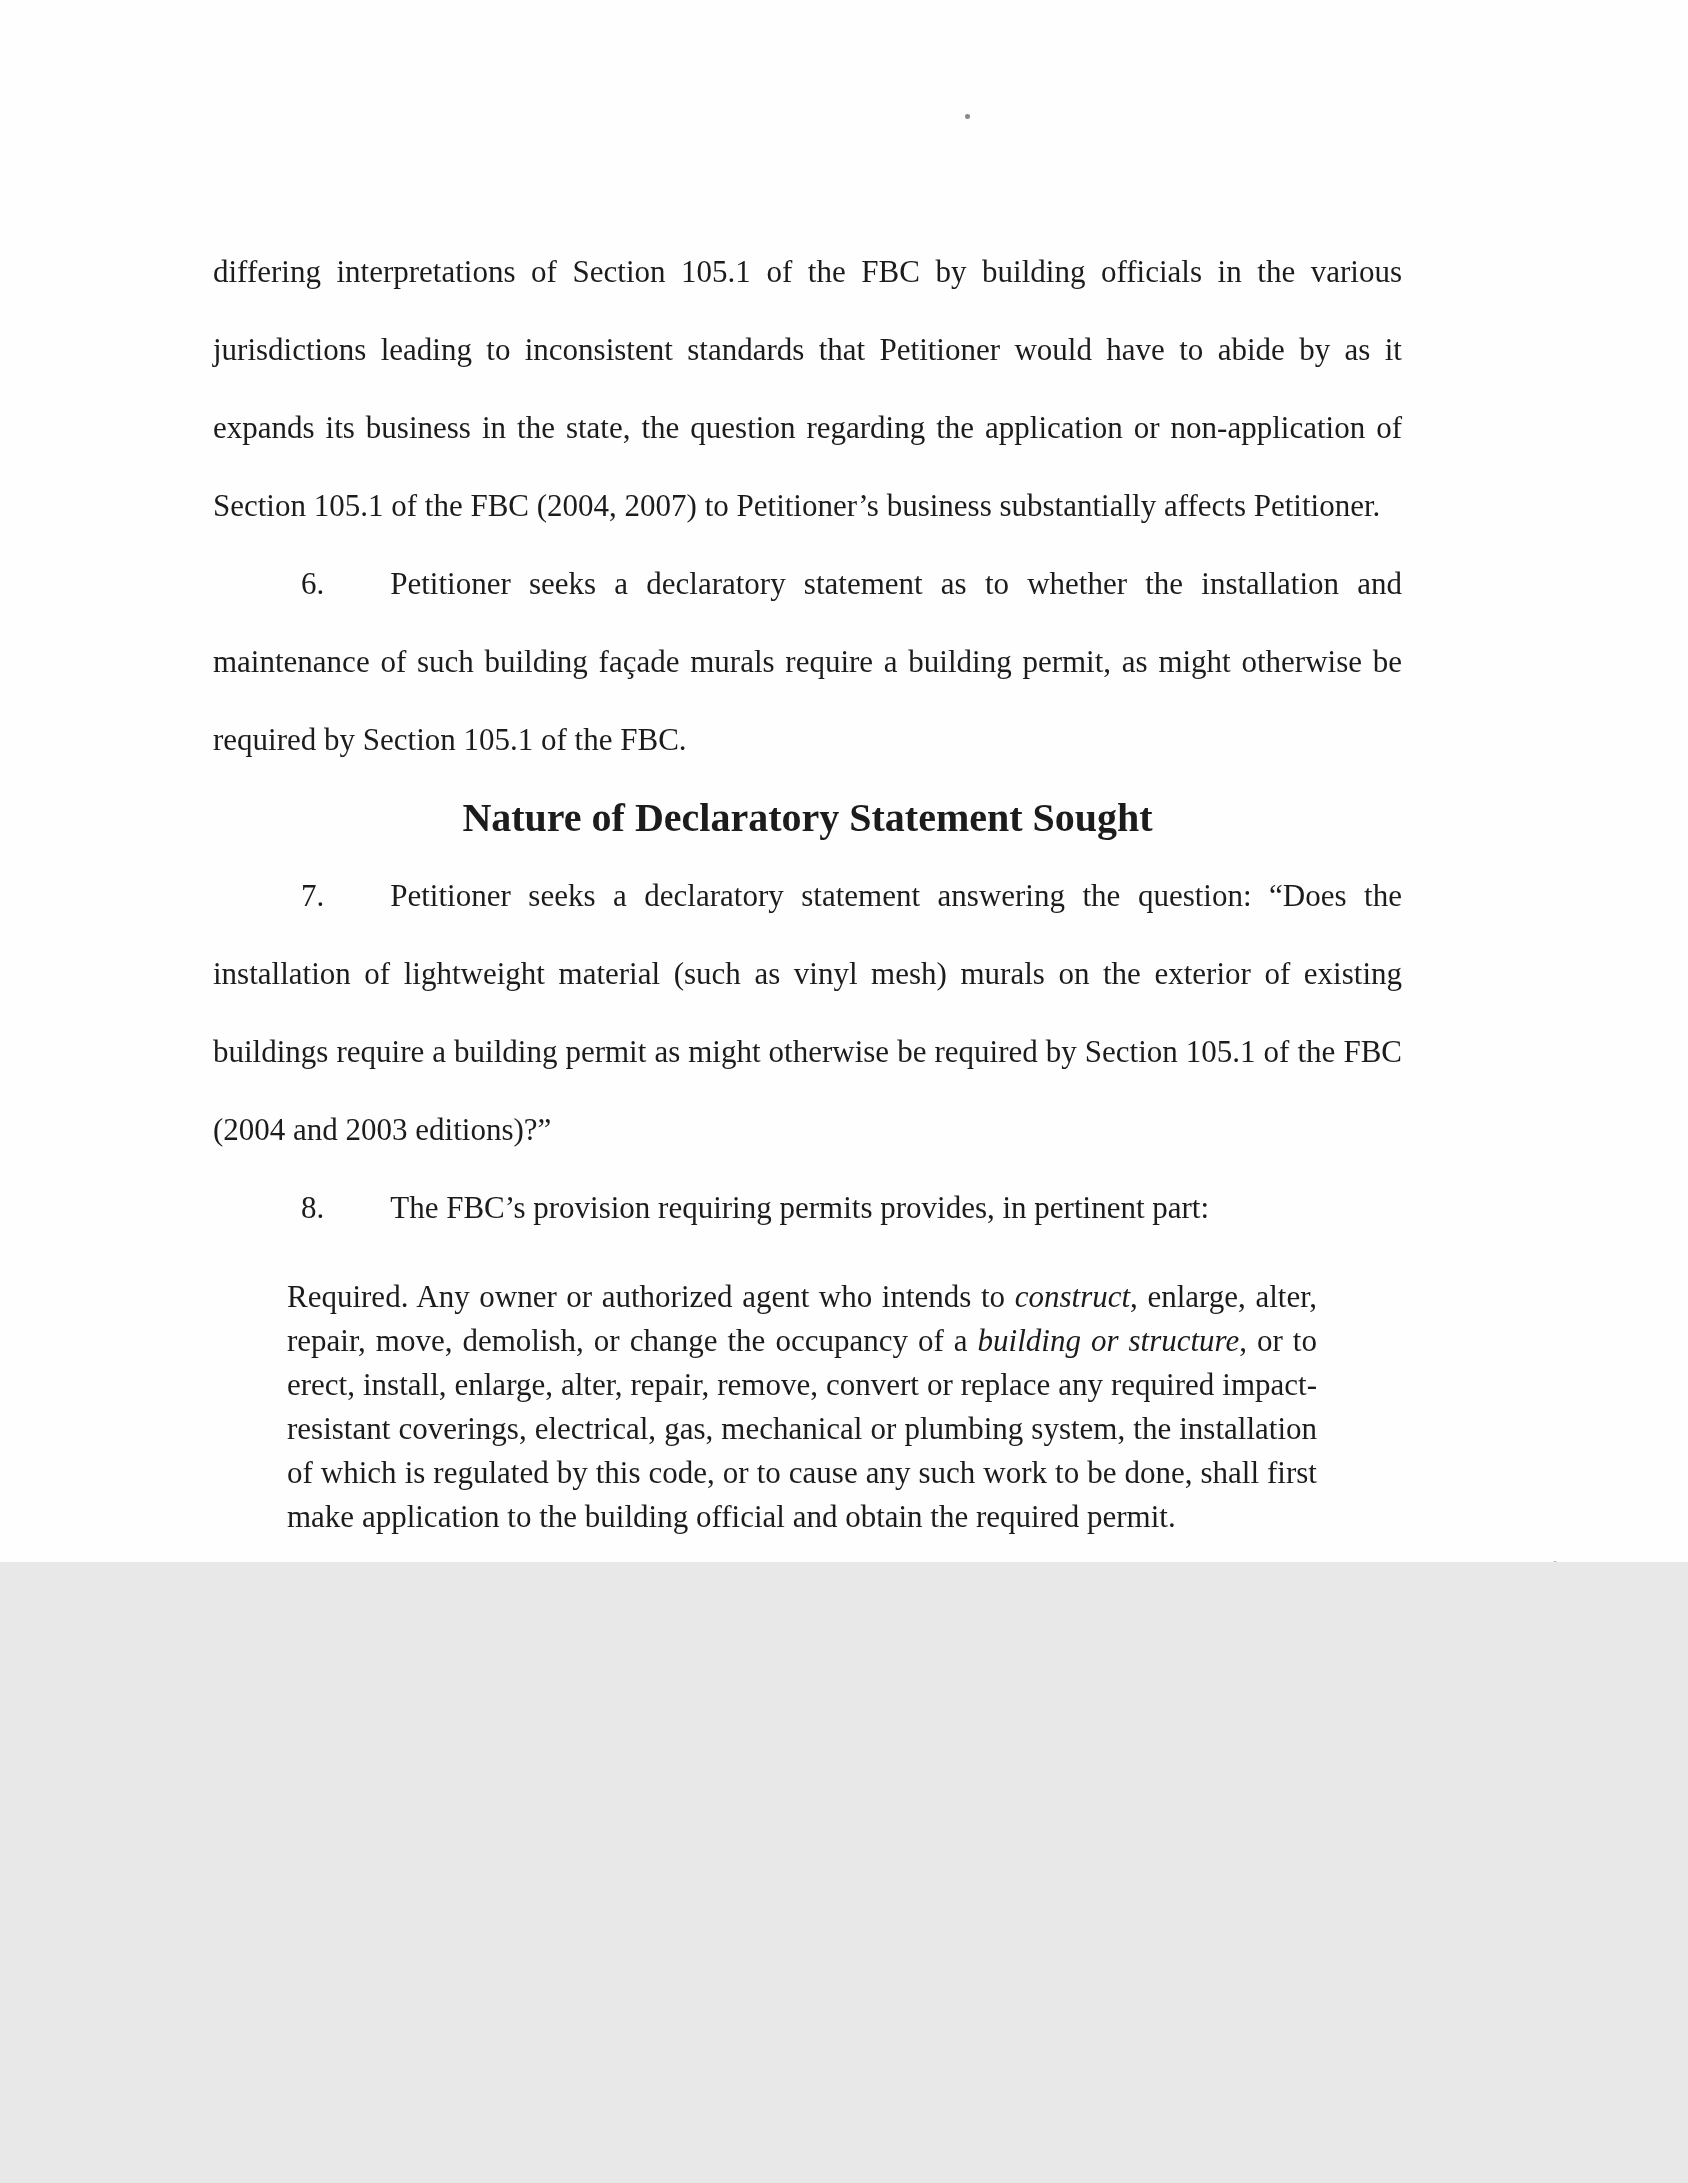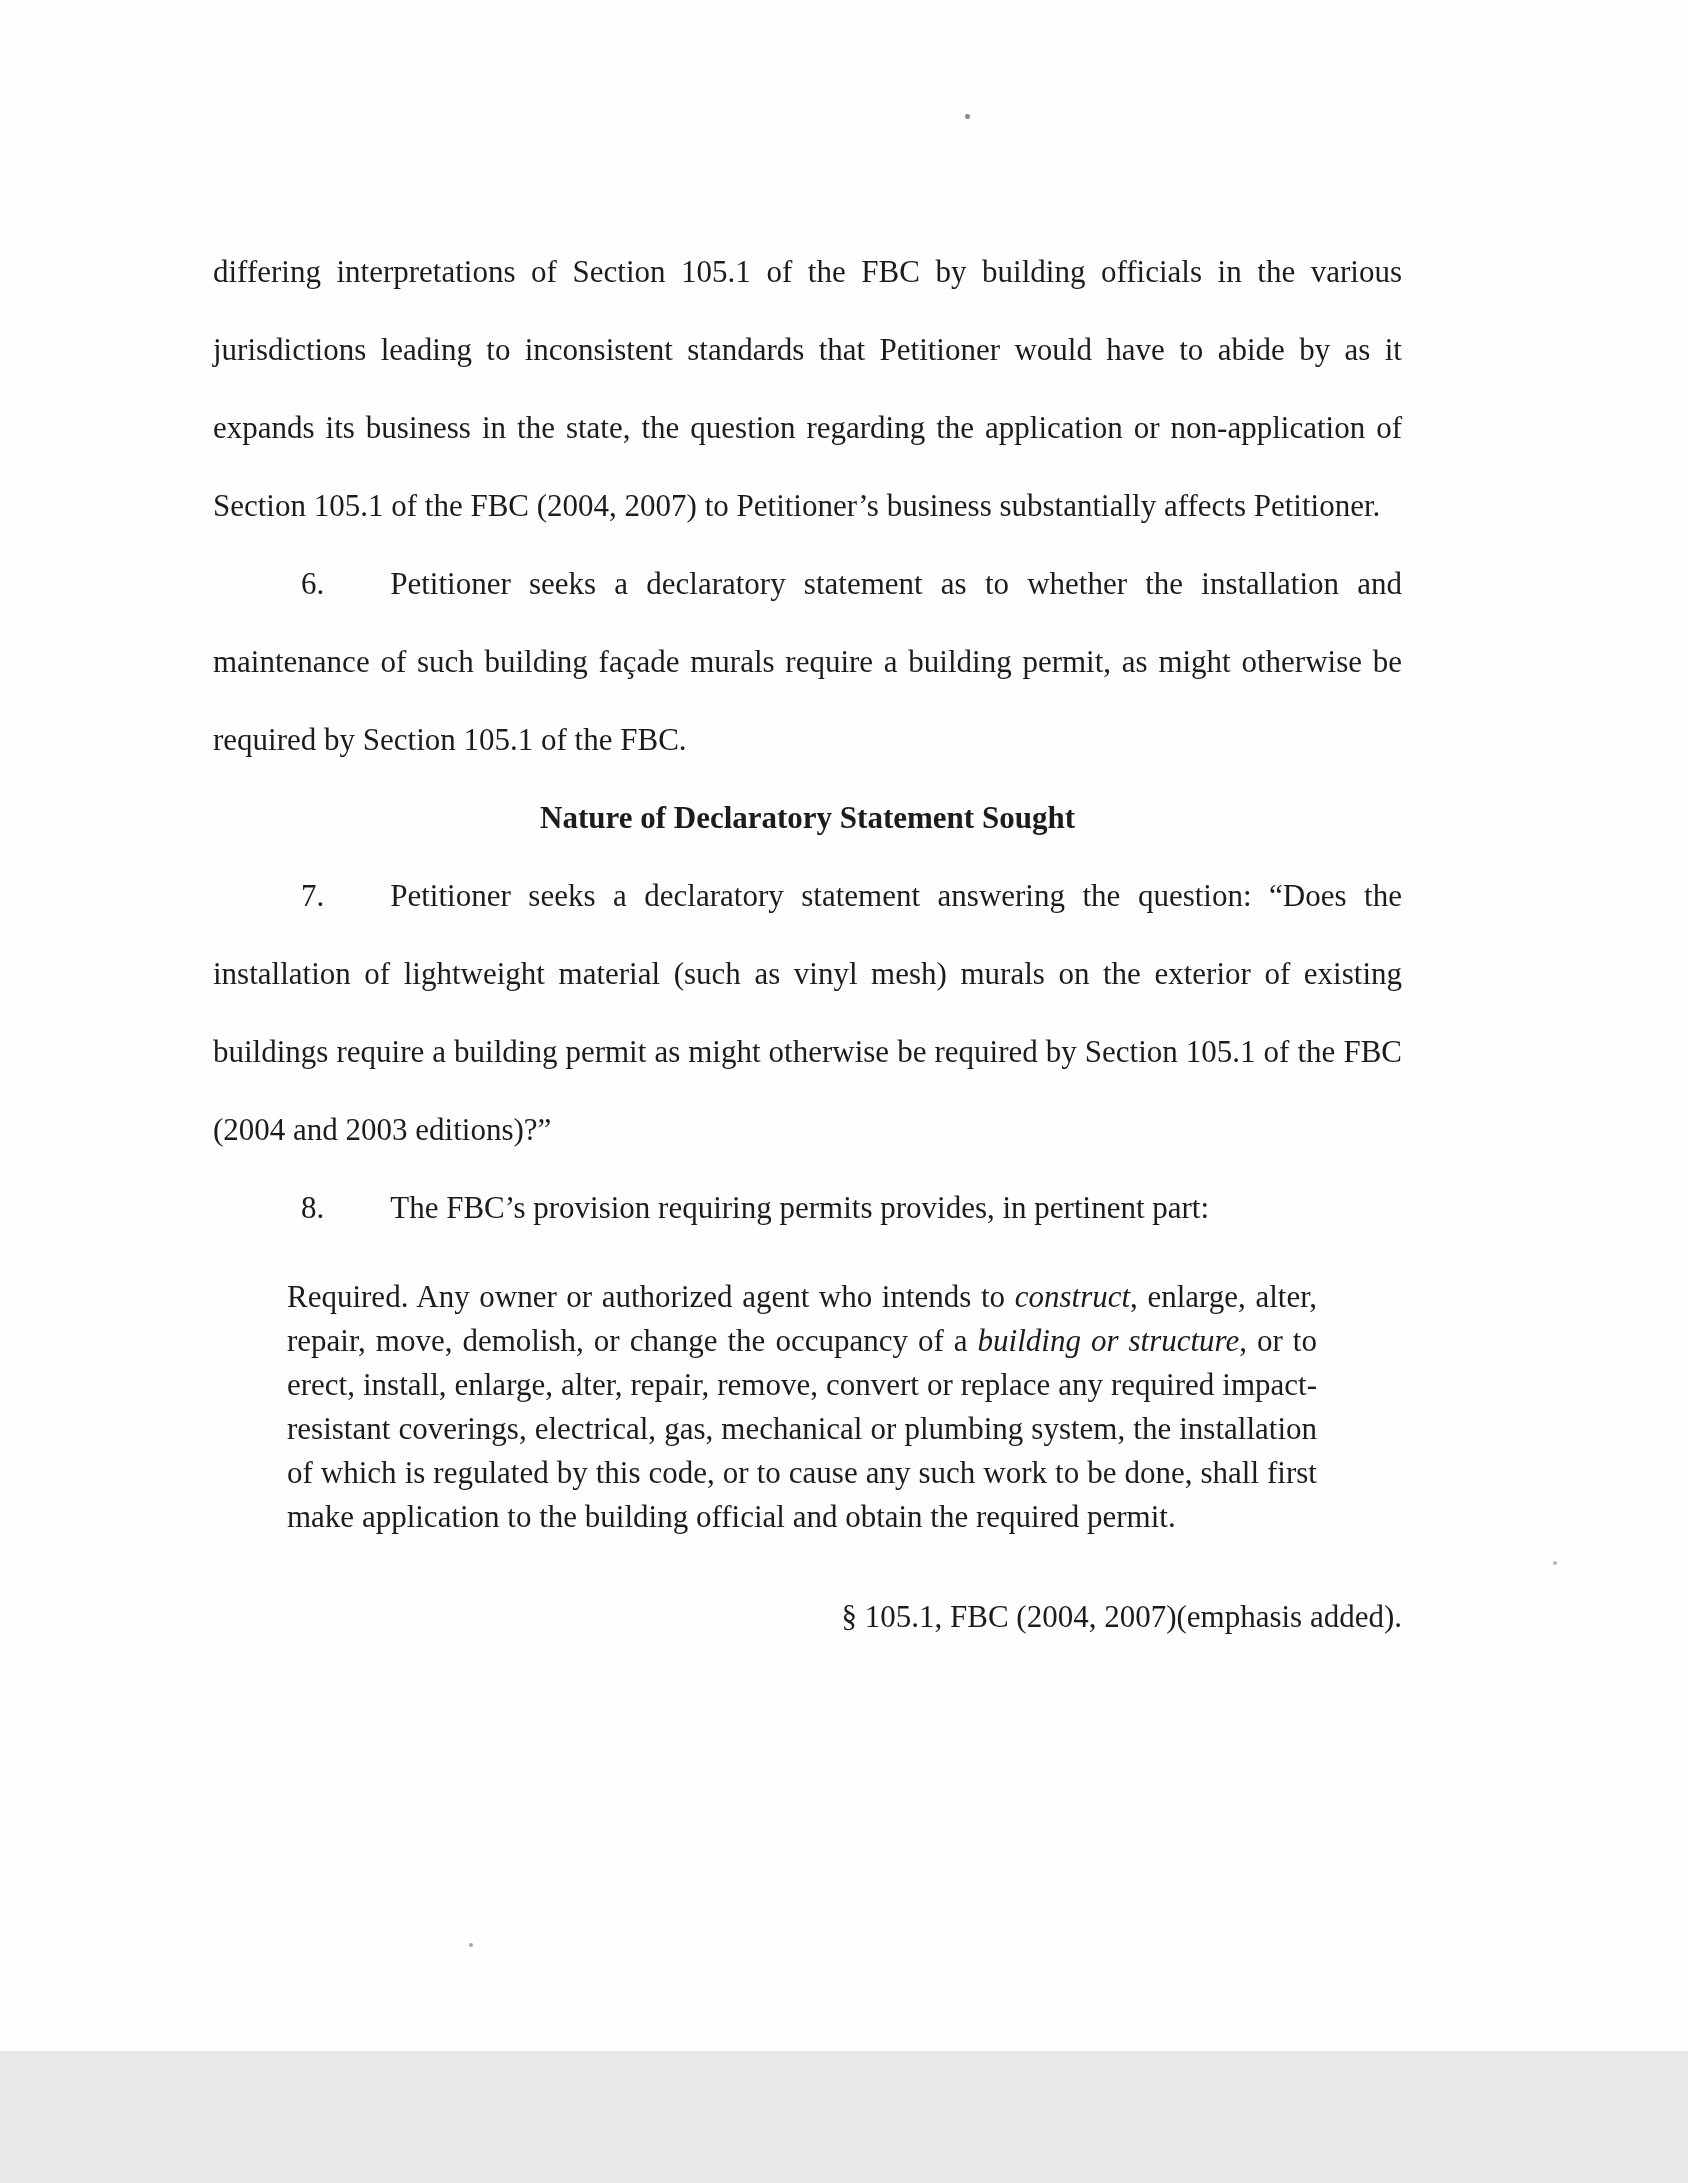--- a/index.html
+++ b/index.html
@@ -3,41 +3,41 @@
 <meta charset="utf-8">
 <style>
   html, body {
     margin: 0;
     padding: 0;
     background: #e8e8e8;
   }
   .sheet {
     position: relative;
     width: 1689px;
-    height: 2051px;
+    height: 1562px;
     background: #fefefe;
     color: #1c1c1c;
     font-family: "Liberation Serif", "DejaVu Serif", serif;
     overflow: hidden;
   }
   .content {
     position: absolute;
     top: 233px;
     left: 213px;
     width: 1189px;
     font-size: 31px;
     line-height: 78px;
   }
   p { margin: 0; }
   .justify { text-align: justify; }
   .indent { text-indent: 88px; }
   .pnum { margin-right: 66px; }
   .heading {
     margin: 0;
-    font-size: 31px;
+    font-size: 40px;
     font-weight: bold;
     text-align: center;
     line-height: 78px;
   }
   .block-quote {
     margin: 28px 85px 39px 74px;
     line-height: 44px;
     text-align: justify;
   }
   .block-quote em { }

